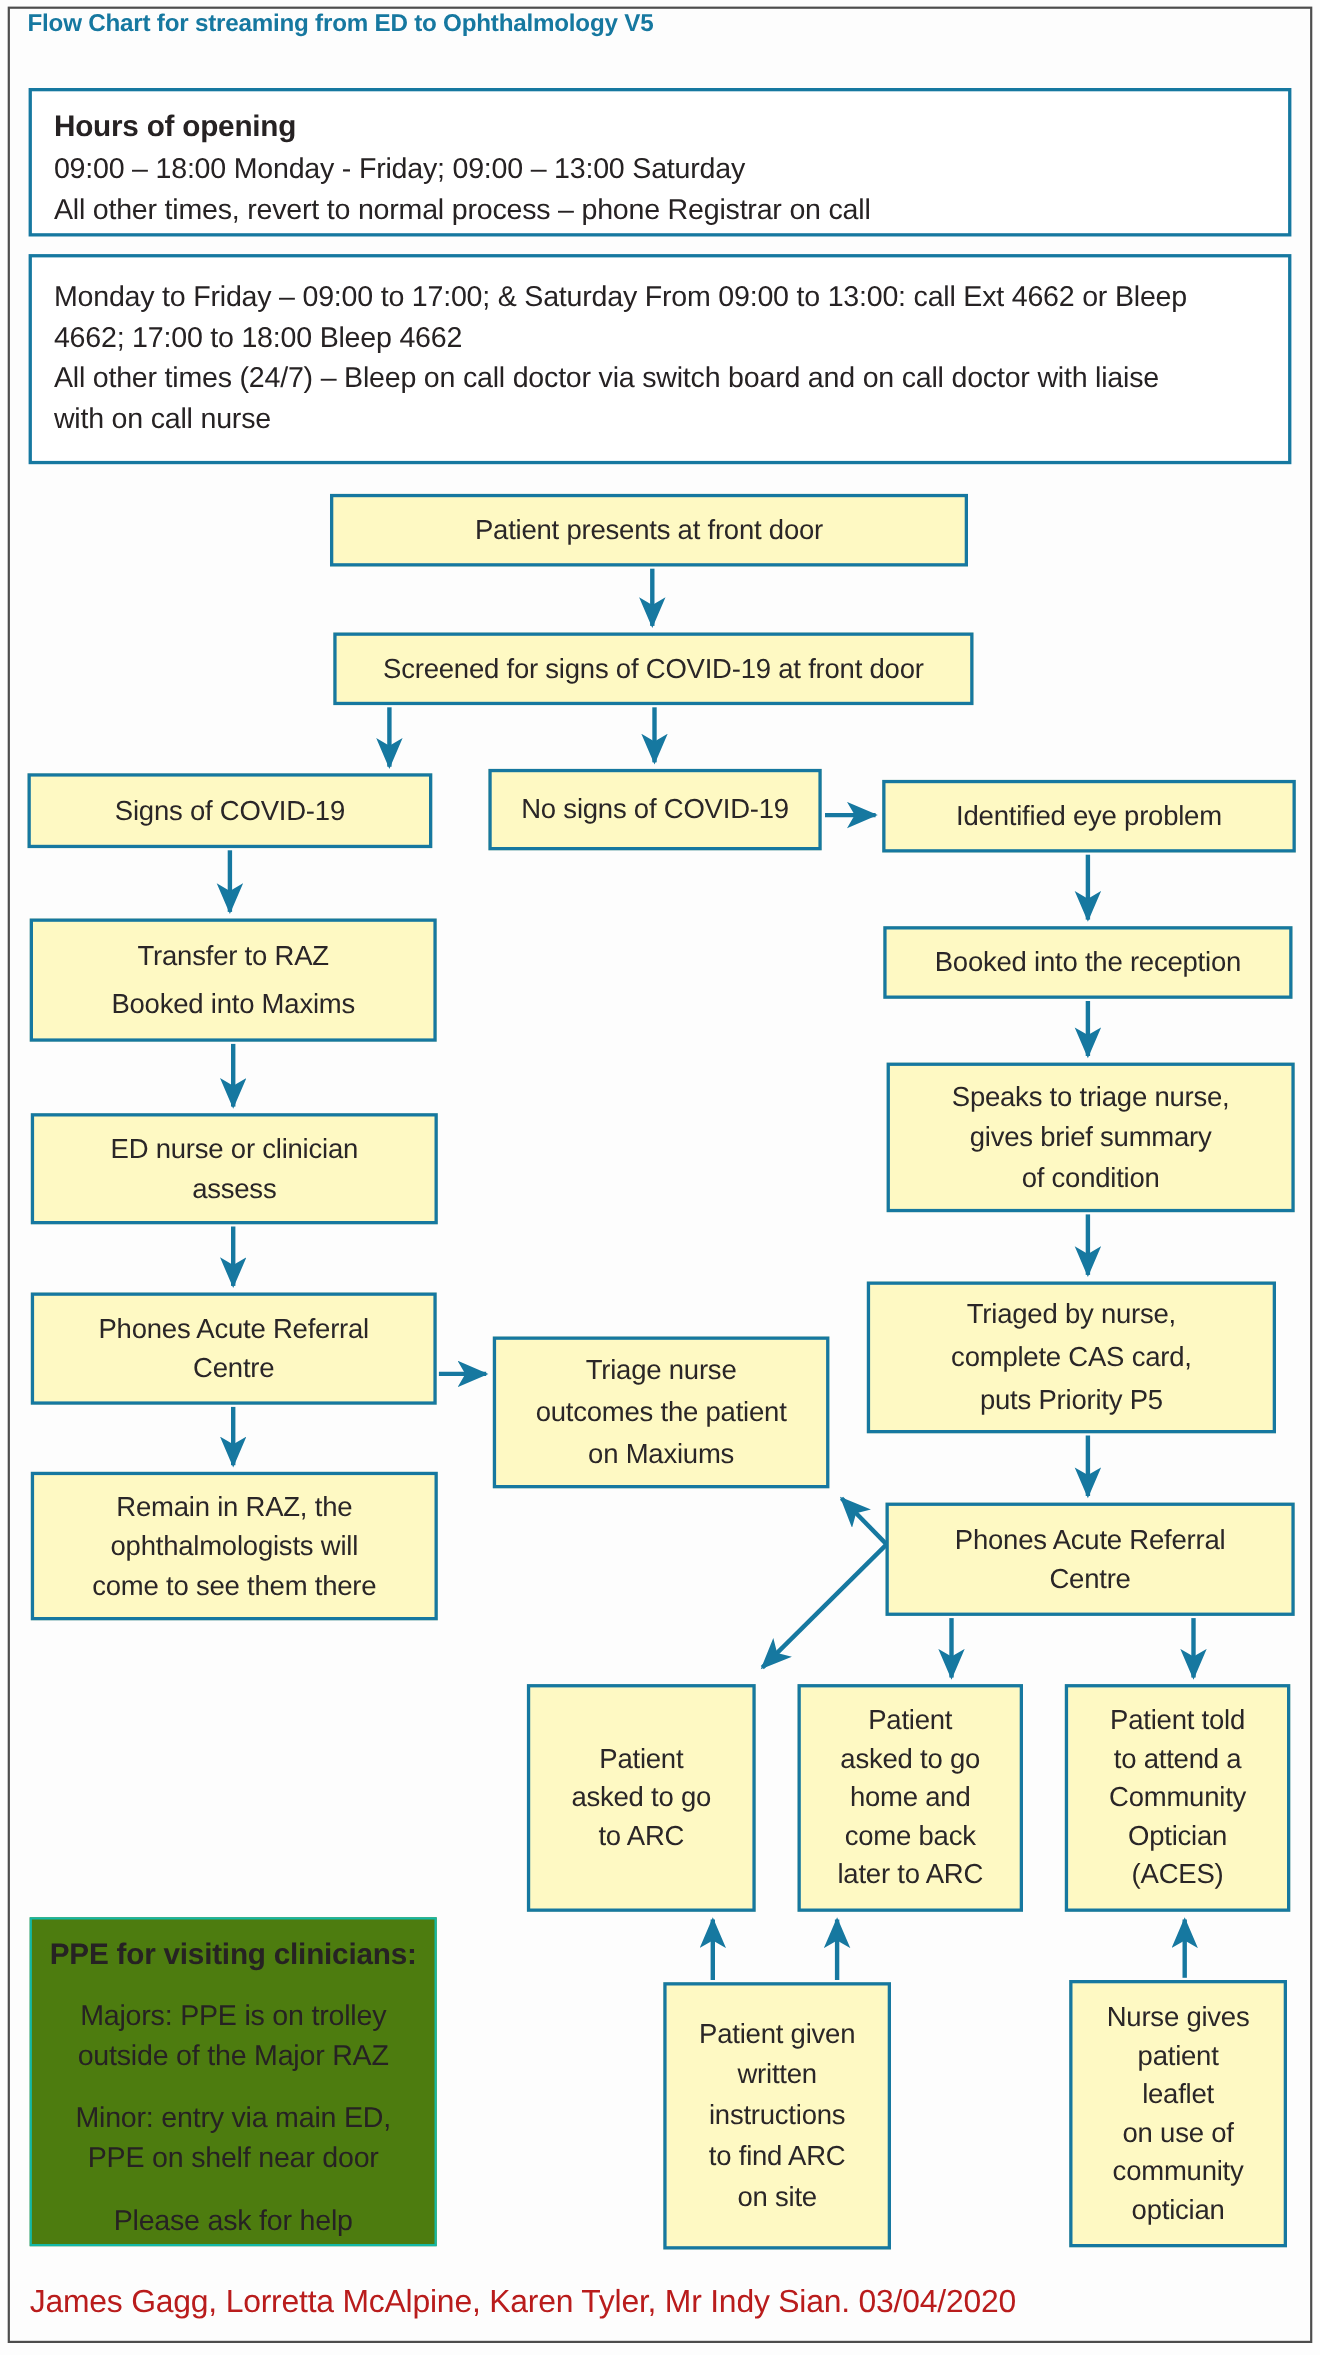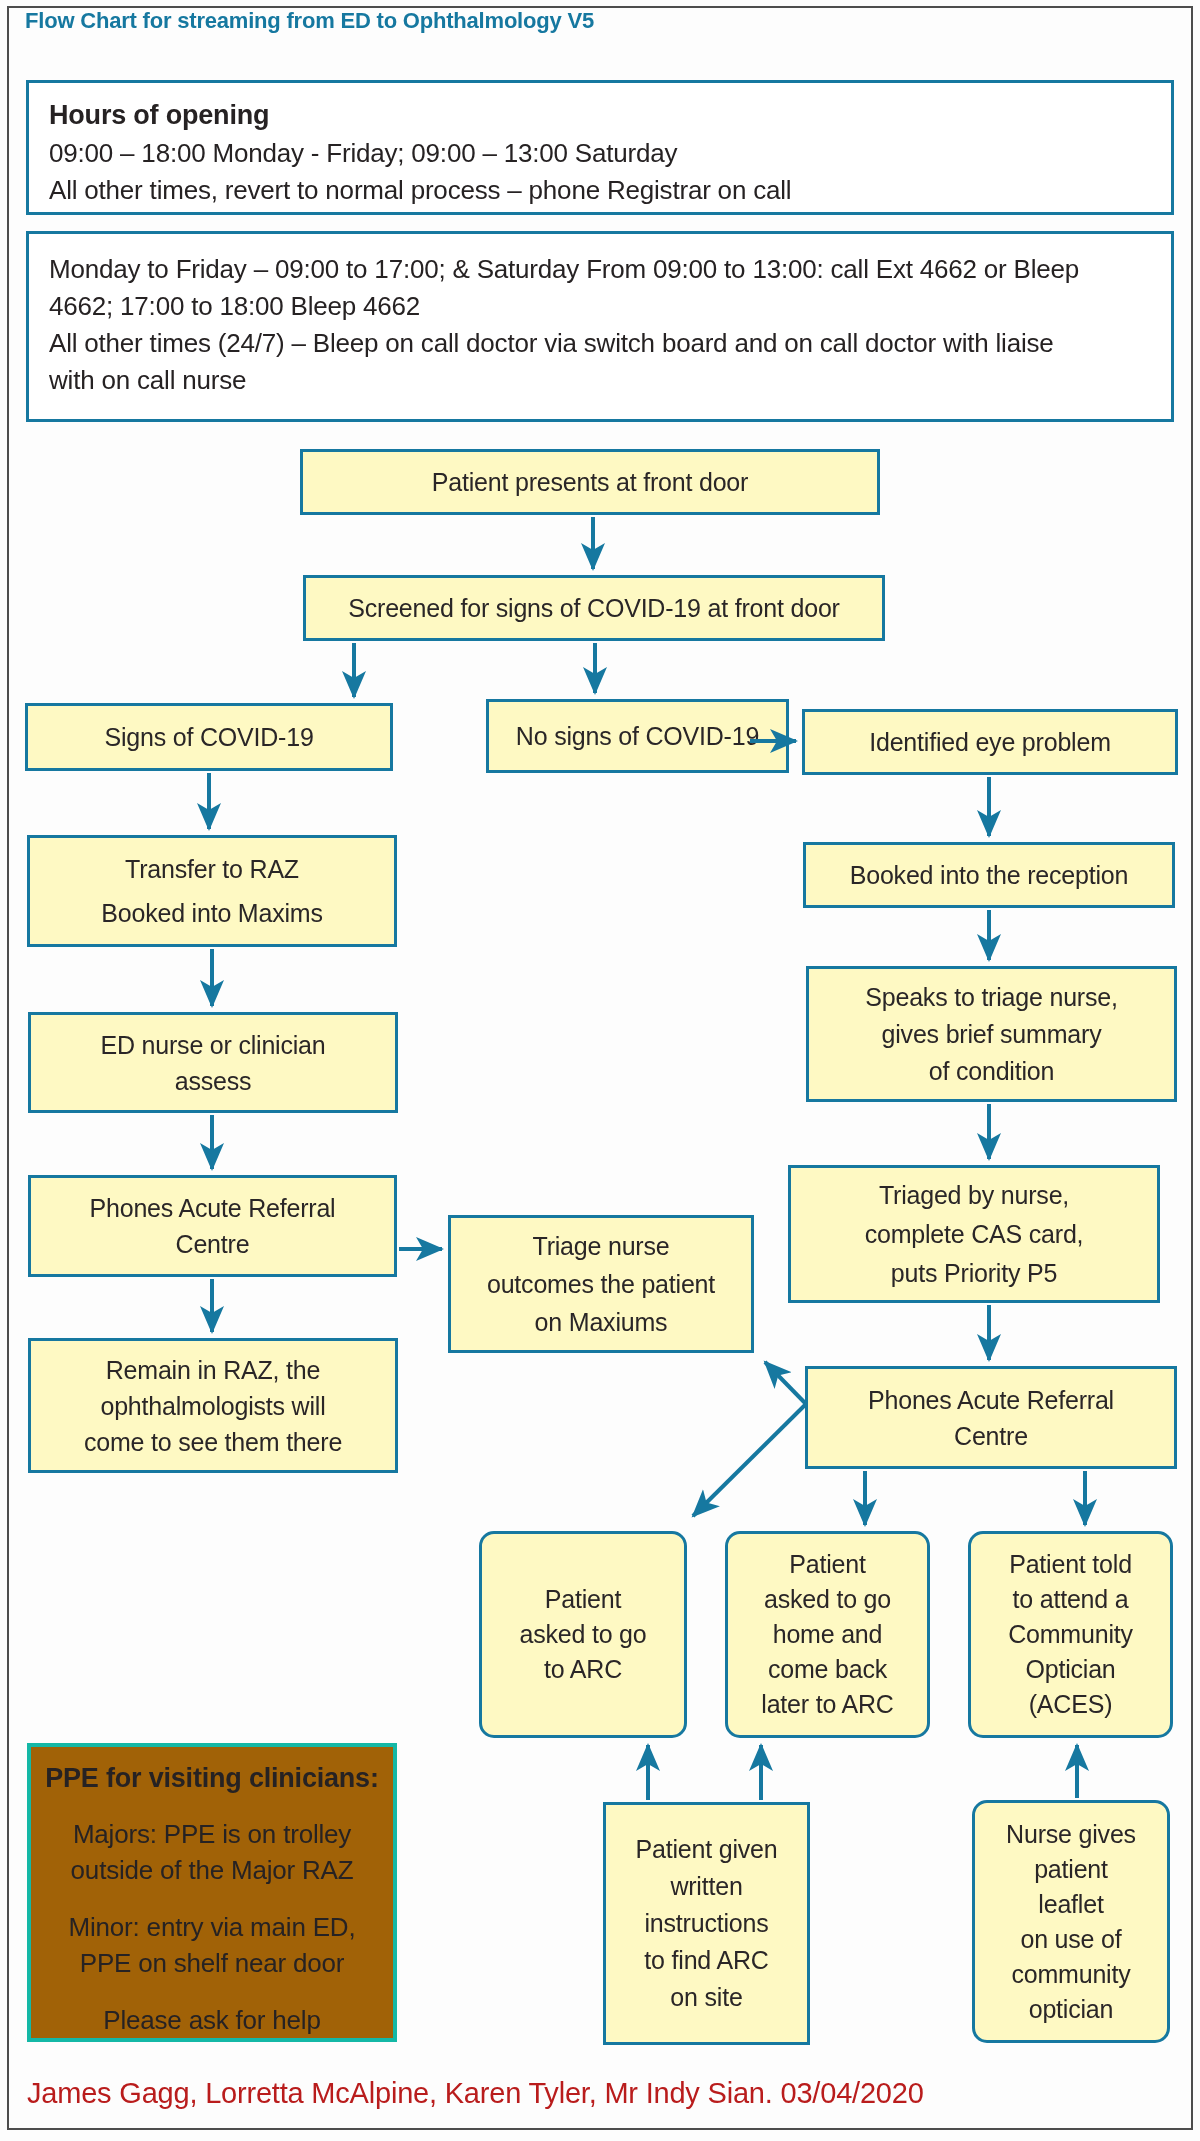--- a/index.html
+++ b/index.html
@@ -21,25 +21,25 @@
     background:#fff;padding:12px 20px;
   }
   .info-heading{font-size:27px;font-weight:bold;line-height:40px;}
   .info-body{font-size:26px;line-height:37px;white-space:pre-line;}
   .node{
     position:absolute;box-sizing:border-box;border:3px solid var(--accent,#1678a0);
     background:#fef9c3;display:flex;align-items:center;justify-content:center;
     text-align:center;font-size:25px;line-height:34px;white-space:pre-line;
     color:#2a2627;
   }
-  .lh35{line-height:35px;border-radius:15px;} .lh36{line-height:36px;} .lh37{line-height:37px;}
+  .lh35{line-height:35px;} .lh36{line-height:36px;} .lh37{line-height:37px;}
   .lh38{line-height:38px;} .lh39{line-height:39px;} .lh46{line-height:44px;}
   #ppe-box{
     position:absolute;left:27px;top:1743px;width:370px;height:299px;
-    box-sizing:border-box;border:4px solid #14b8a6;background:#a16207;
+    box-sizing:border-box;border:2px solid #14b8a6;background:#4d7c0f;
     text-align:center;padding-top:14px;
   }
   #ppe-box .ppe-heading{font-size:27px;font-weight:bold;line-height:34px;}
   #ppe-box .ppe-par{font-size:26px;line-height:36px;white-space:pre-line;margin-top:21px;}
   .footer{
     position:absolute;left:27px;top:2077px;width:1100px;
     font-size:29px;color:#b91c1c;
   }
   #flow-arrows{position:absolute;left:0;top:0;pointer-events:none;}
 </style>
@@ -61,21 +61,21 @@
   <div class="info-box" style="left:26px;top:231px;width:1148px;height:191px;padding-top:17px;">
     <div class="info-body">Monday to Friday – 09:00 to 17:00; &amp; Saturday From 09:00 to 13:00: call Ext 4662 or Bleep
 4662; 17:00 to 18:00 Bleep 4662
 All other times (24/7) – Bleep on call doctor via switch board and on call doctor with liaise
 with on call nurse</div>
   </div>
 
   <div class="node" style="left:300px;top:449px;width:580px;height:66px;">Patient presents at front door</div>
   <div class="node" style="left:303px;top:575px;width:582px;height:66px;">Screened for signs of COVID-19 at front door</div>
   <div class="node" style="left:25px;top:703px;width:368px;height:68px;">Signs of COVID-19</div>
-  <div class="node" style="left:444px;top:699px;width:303px;height:74px;margin-left:42px;">No signs of COVID-19</div>
+  <div class="node" style="left:444px;top:699px;width:303px;height:74px;">No signs of COVID-19</div>
   <div class="node" style="left:802px;top:709px;width:376px;height:66px;">Identified eye problem</div>
   <div class="node lh46" style="left:27px;top:835px;width:370px;height:112px;">Transfer to RAZ
 Booked into Maxims</div>
   <div class="node" style="left:803px;top:842px;width:372px;height:66px;">Booked into the reception</div>
   <div class="node lh36" style="left:28px;top:1012px;width:370px;height:101px;">ED nurse or clinician
 assess</div>
   <div class="node lh37" style="left:806px;top:966px;width:371px;height:136px;">Speaks to triage nurse,
 gives brief summary
 of condition</div>
   <div class="node lh36" style="left:28px;top:1175px;width:369px;height:102px;">Phones Acute Referral

